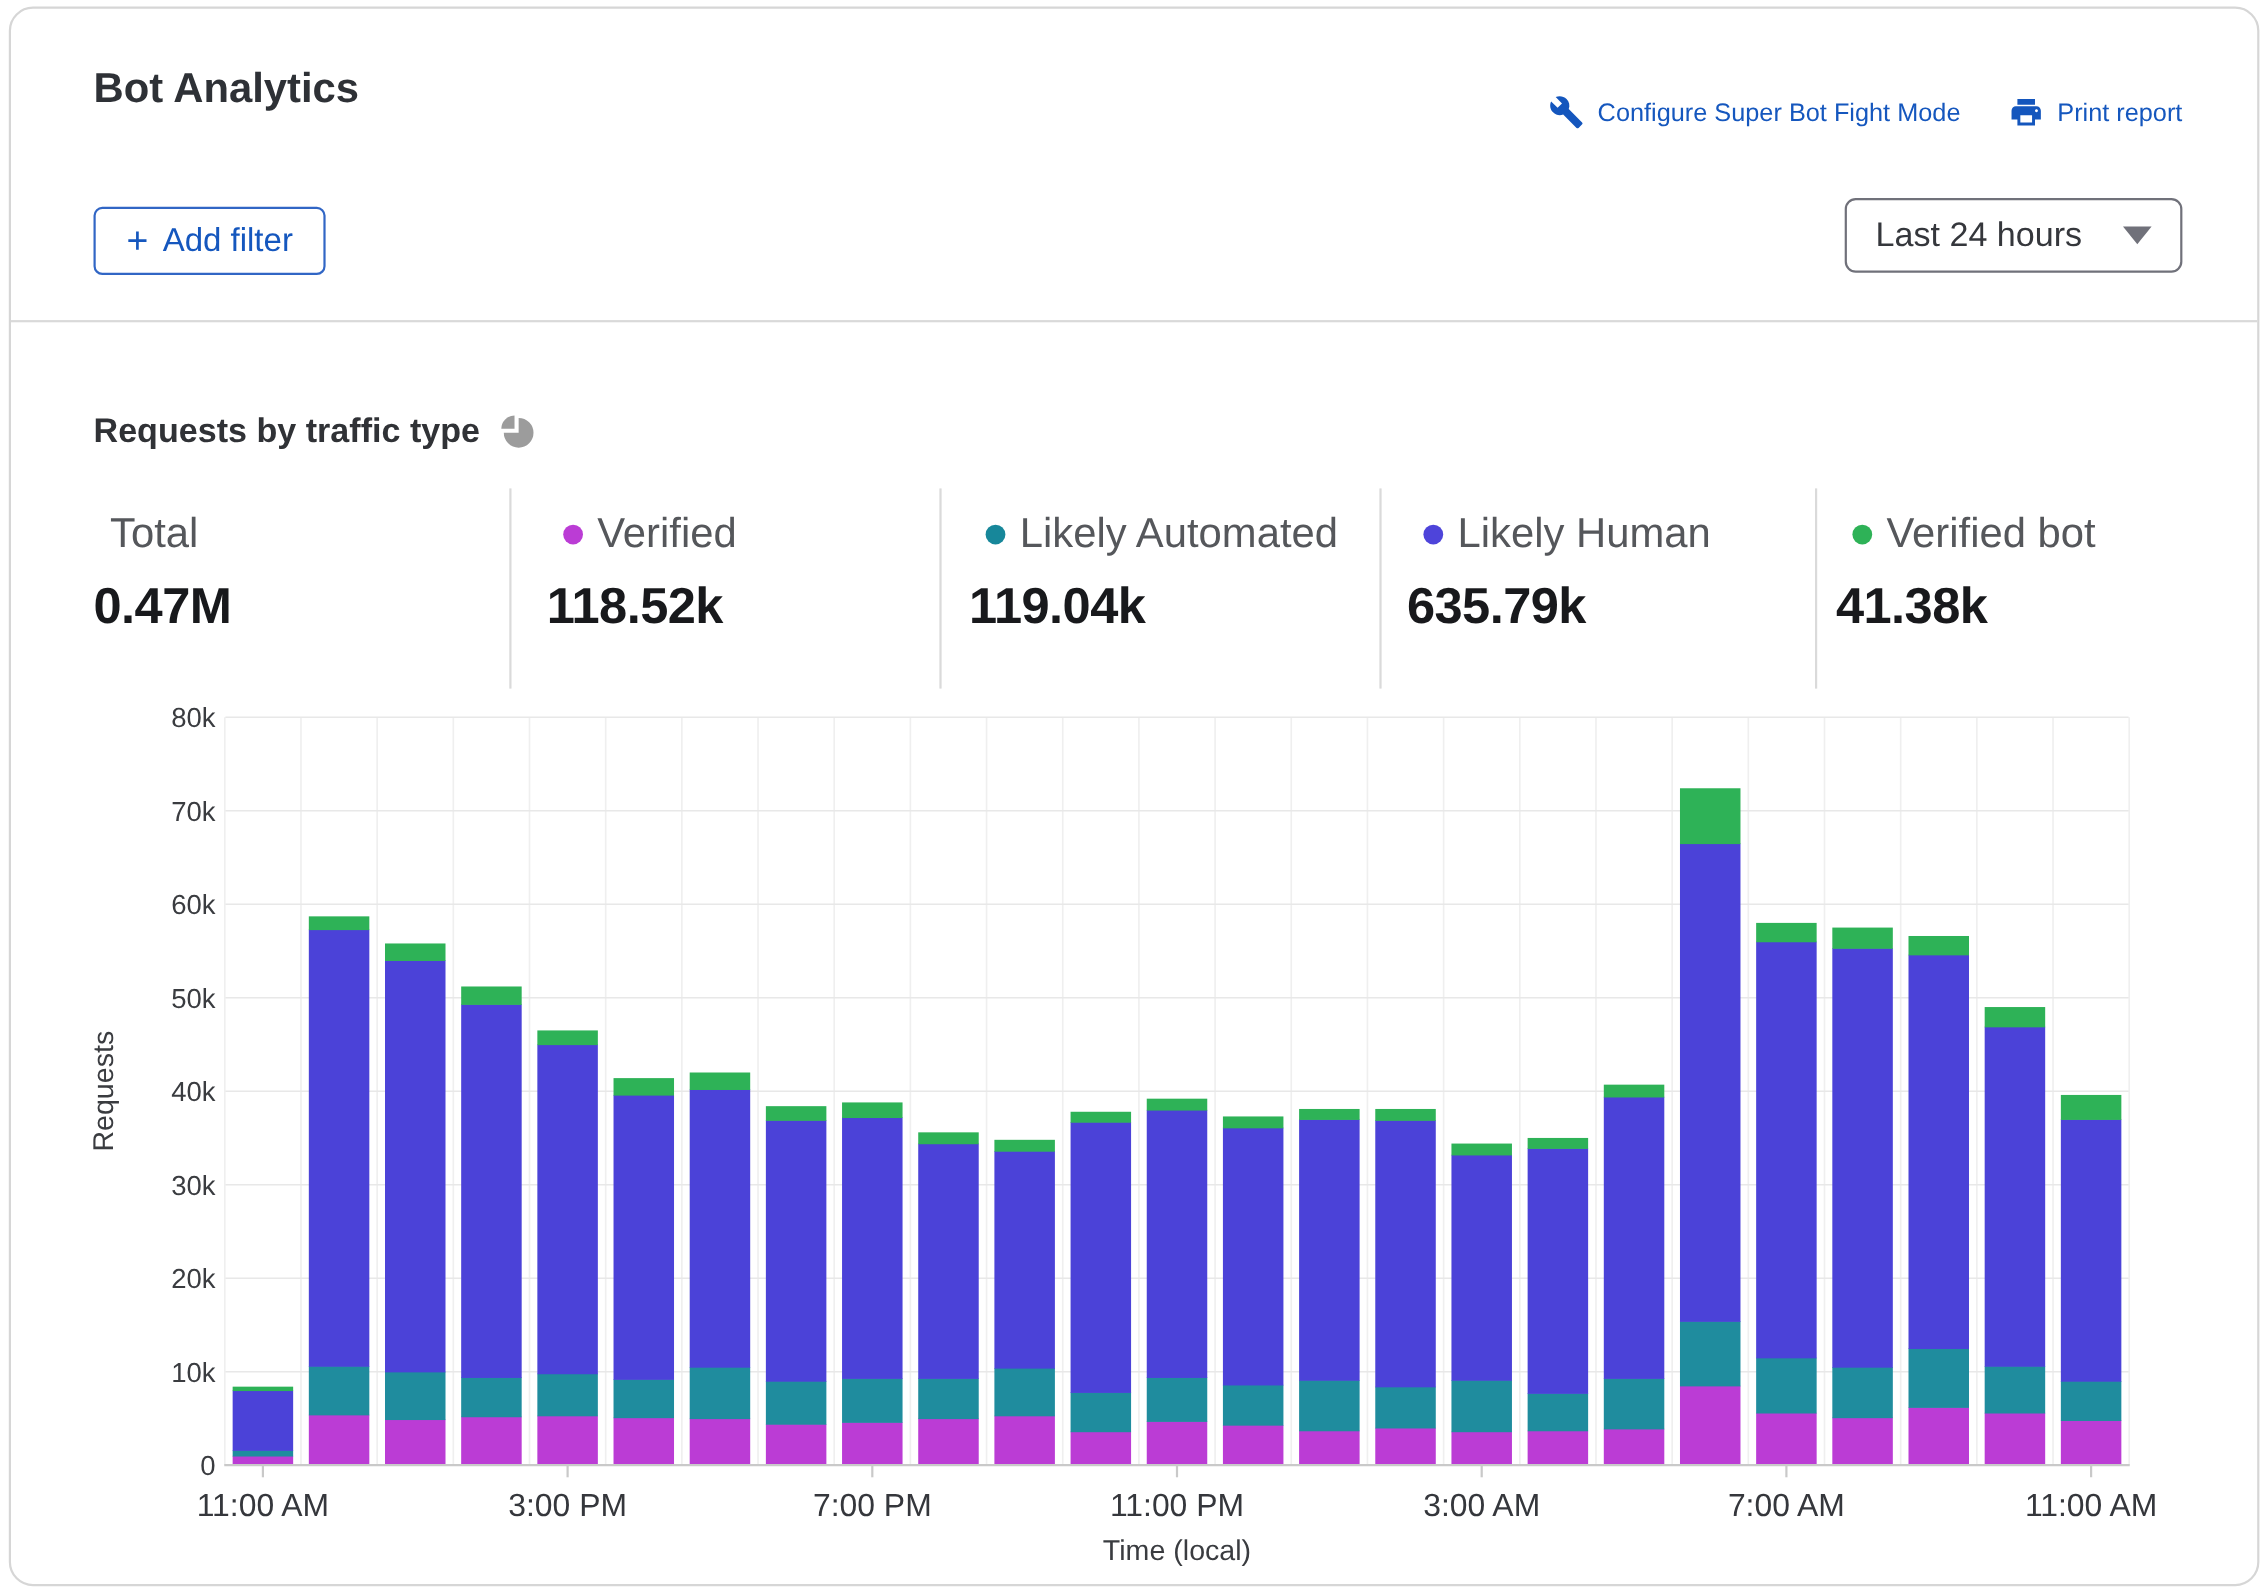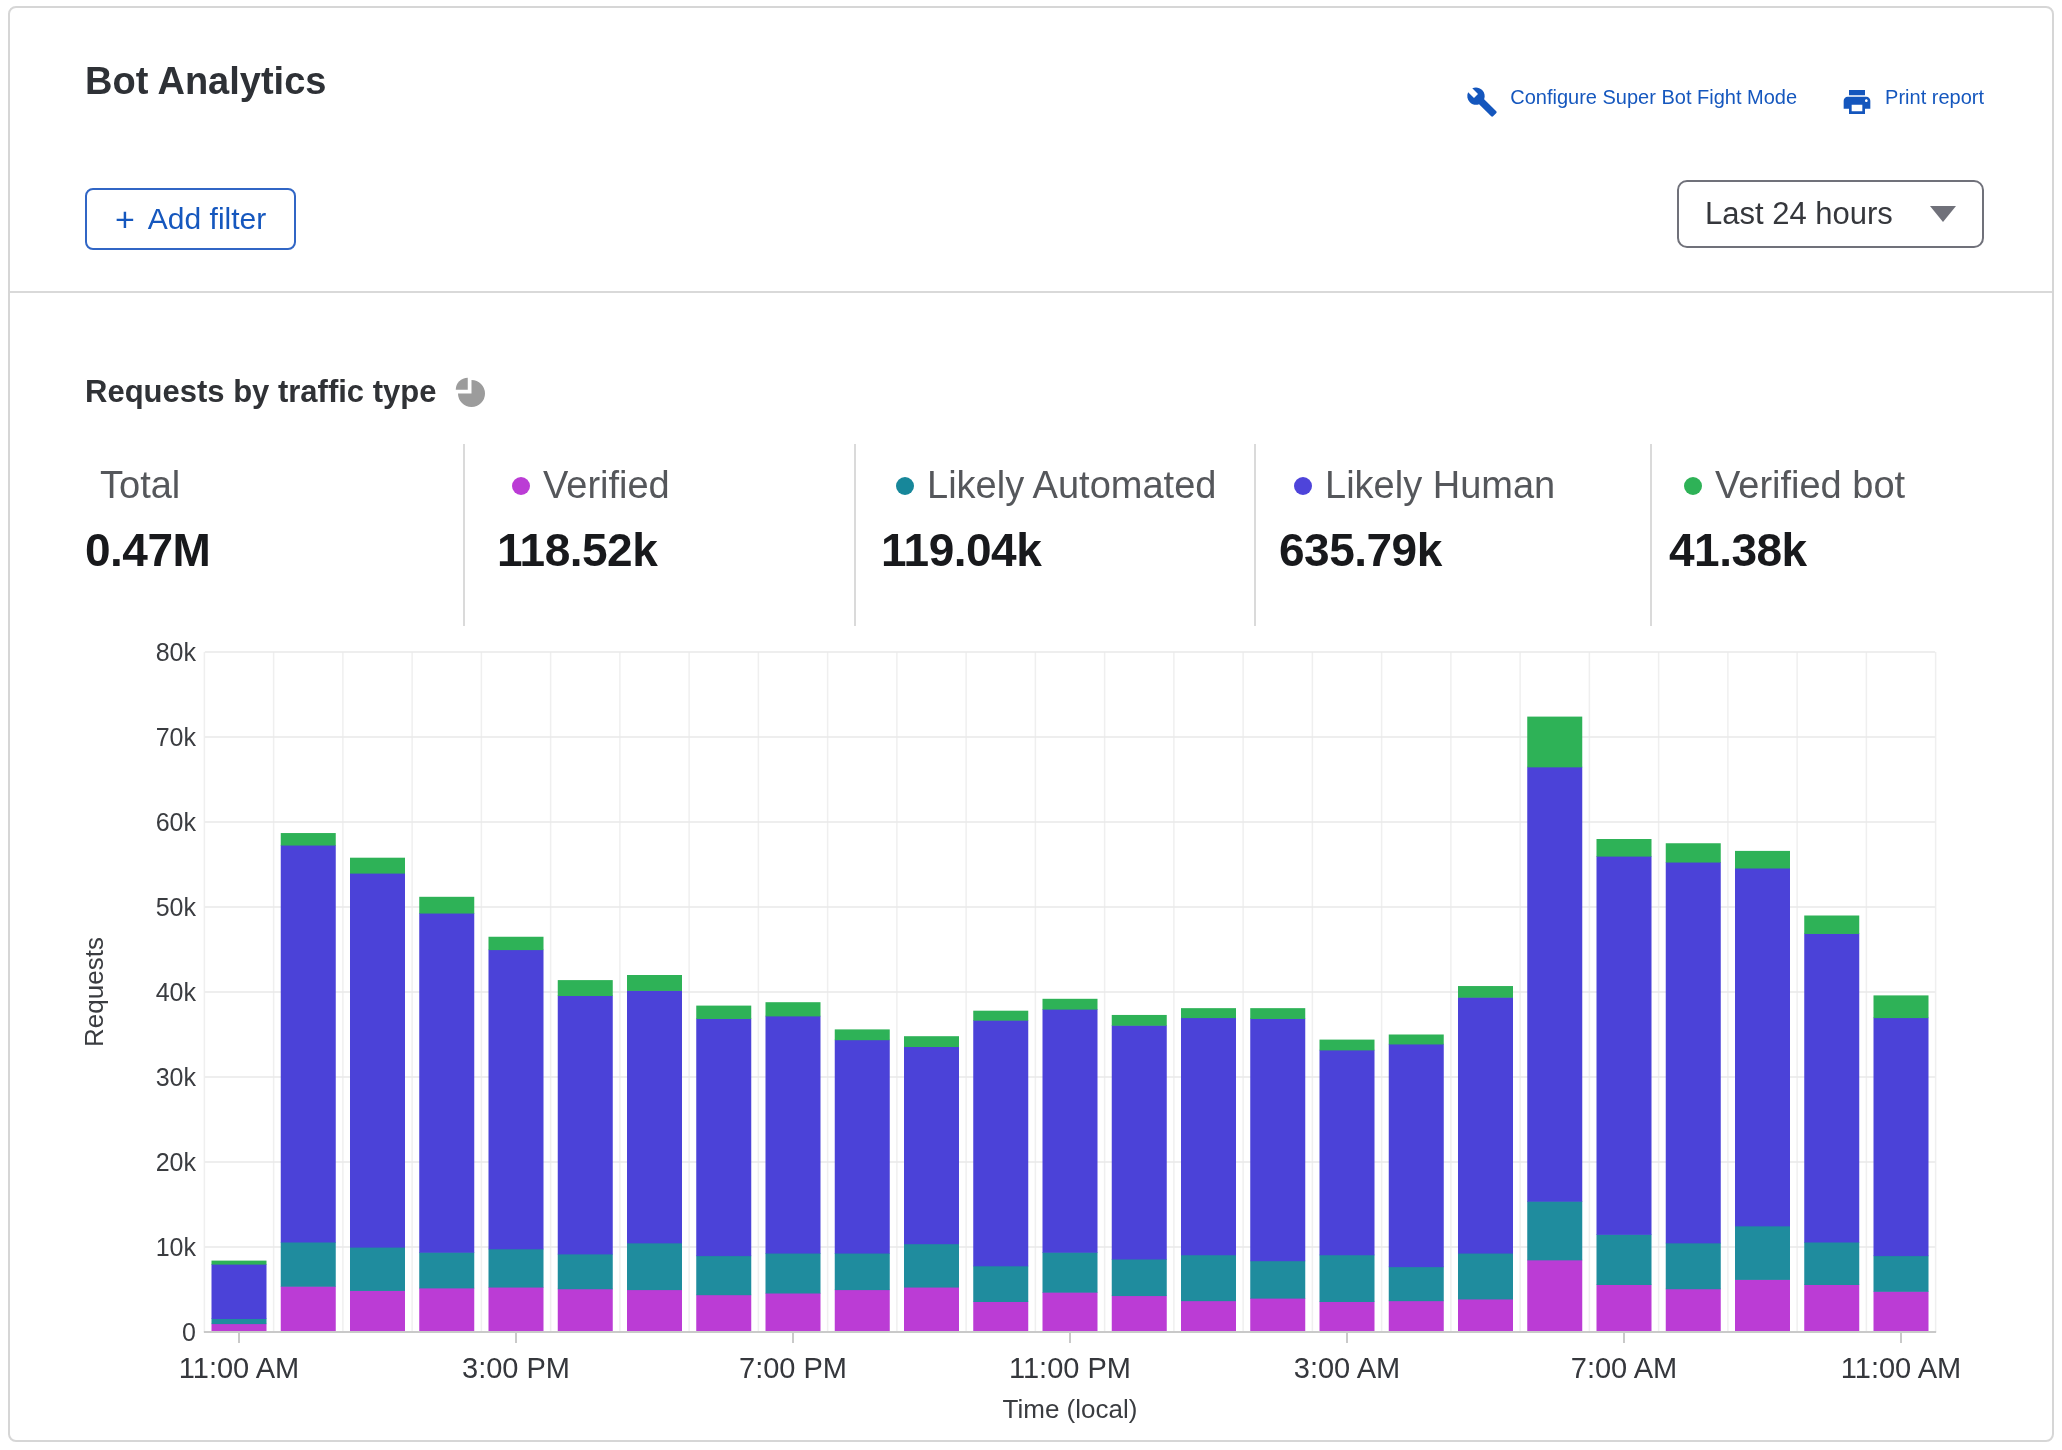--- a/index.html
+++ b/index.html
@@ -1,25 +1,25 @@
 <!DOCTYPE html>
 <html><head>
 <meta charset="utf-8">
 <style>
   * { margin:0; padding:0; box-sizing:border-box; }
   html,body { width:2062px; height:1450px; background:#fff;
     font-family:"Liberation Sans", sans-serif; }
   #card { position:absolute; left:8px; top:6px; width:2046px; height:1436px;
-    background:#fff; border:2px solid #d6d6d6; border-radius:8px; }
+    background:#fff; border:2px solid #d6d6d6; border-radius:22px; }
   .page-title { position:absolute; left:75px; top:52px; font-size:38px;
     font-weight:700; color:#2e3136; }
   .header-links { position:absolute; top:78px; right:68px; display:flex; gap:44px;
     align-items:center; }
-  .hlink { display:flex; gap:12px; color:#1557be;
-    font-size:20px; text-decoration:none; cursor:pointer; }
+  .hlink { display:flex; align-items:center; gap:12px; color:#1557be;
+    font-size:23px; text-decoration:none; cursor:pointer; }
   .hlink svg { width:32px; height:32px; fill:#1456bd; }
   .btn-add { position:absolute; left:75px; top:180px; height:62px; display:flex;
     align-items:center; gap:13px; padding:0 28px; border:2px solid #3166c5;
     border-radius:8px; background:#fff; color:#1557be; font-size:30px; cursor:pointer; }
   .plus { font-size:34px; font-weight:400; line-height:1; }
   .dropdown { position:absolute; top:172px; right:68px; width:307px; height:68px;
     border:2px solid #70717a; border-radius:10px; background:#fff; display:flex;
     align-items:center; padding:0 26px; font-size:31px; color:#35373c; cursor:pointer;justify-content:space-between; }
   .caret { margin-left:auto; width:0; height:0; border-left:13px solid transparent;
     border-right:13px solid transparent; border-top:16px solid #70717a; }

